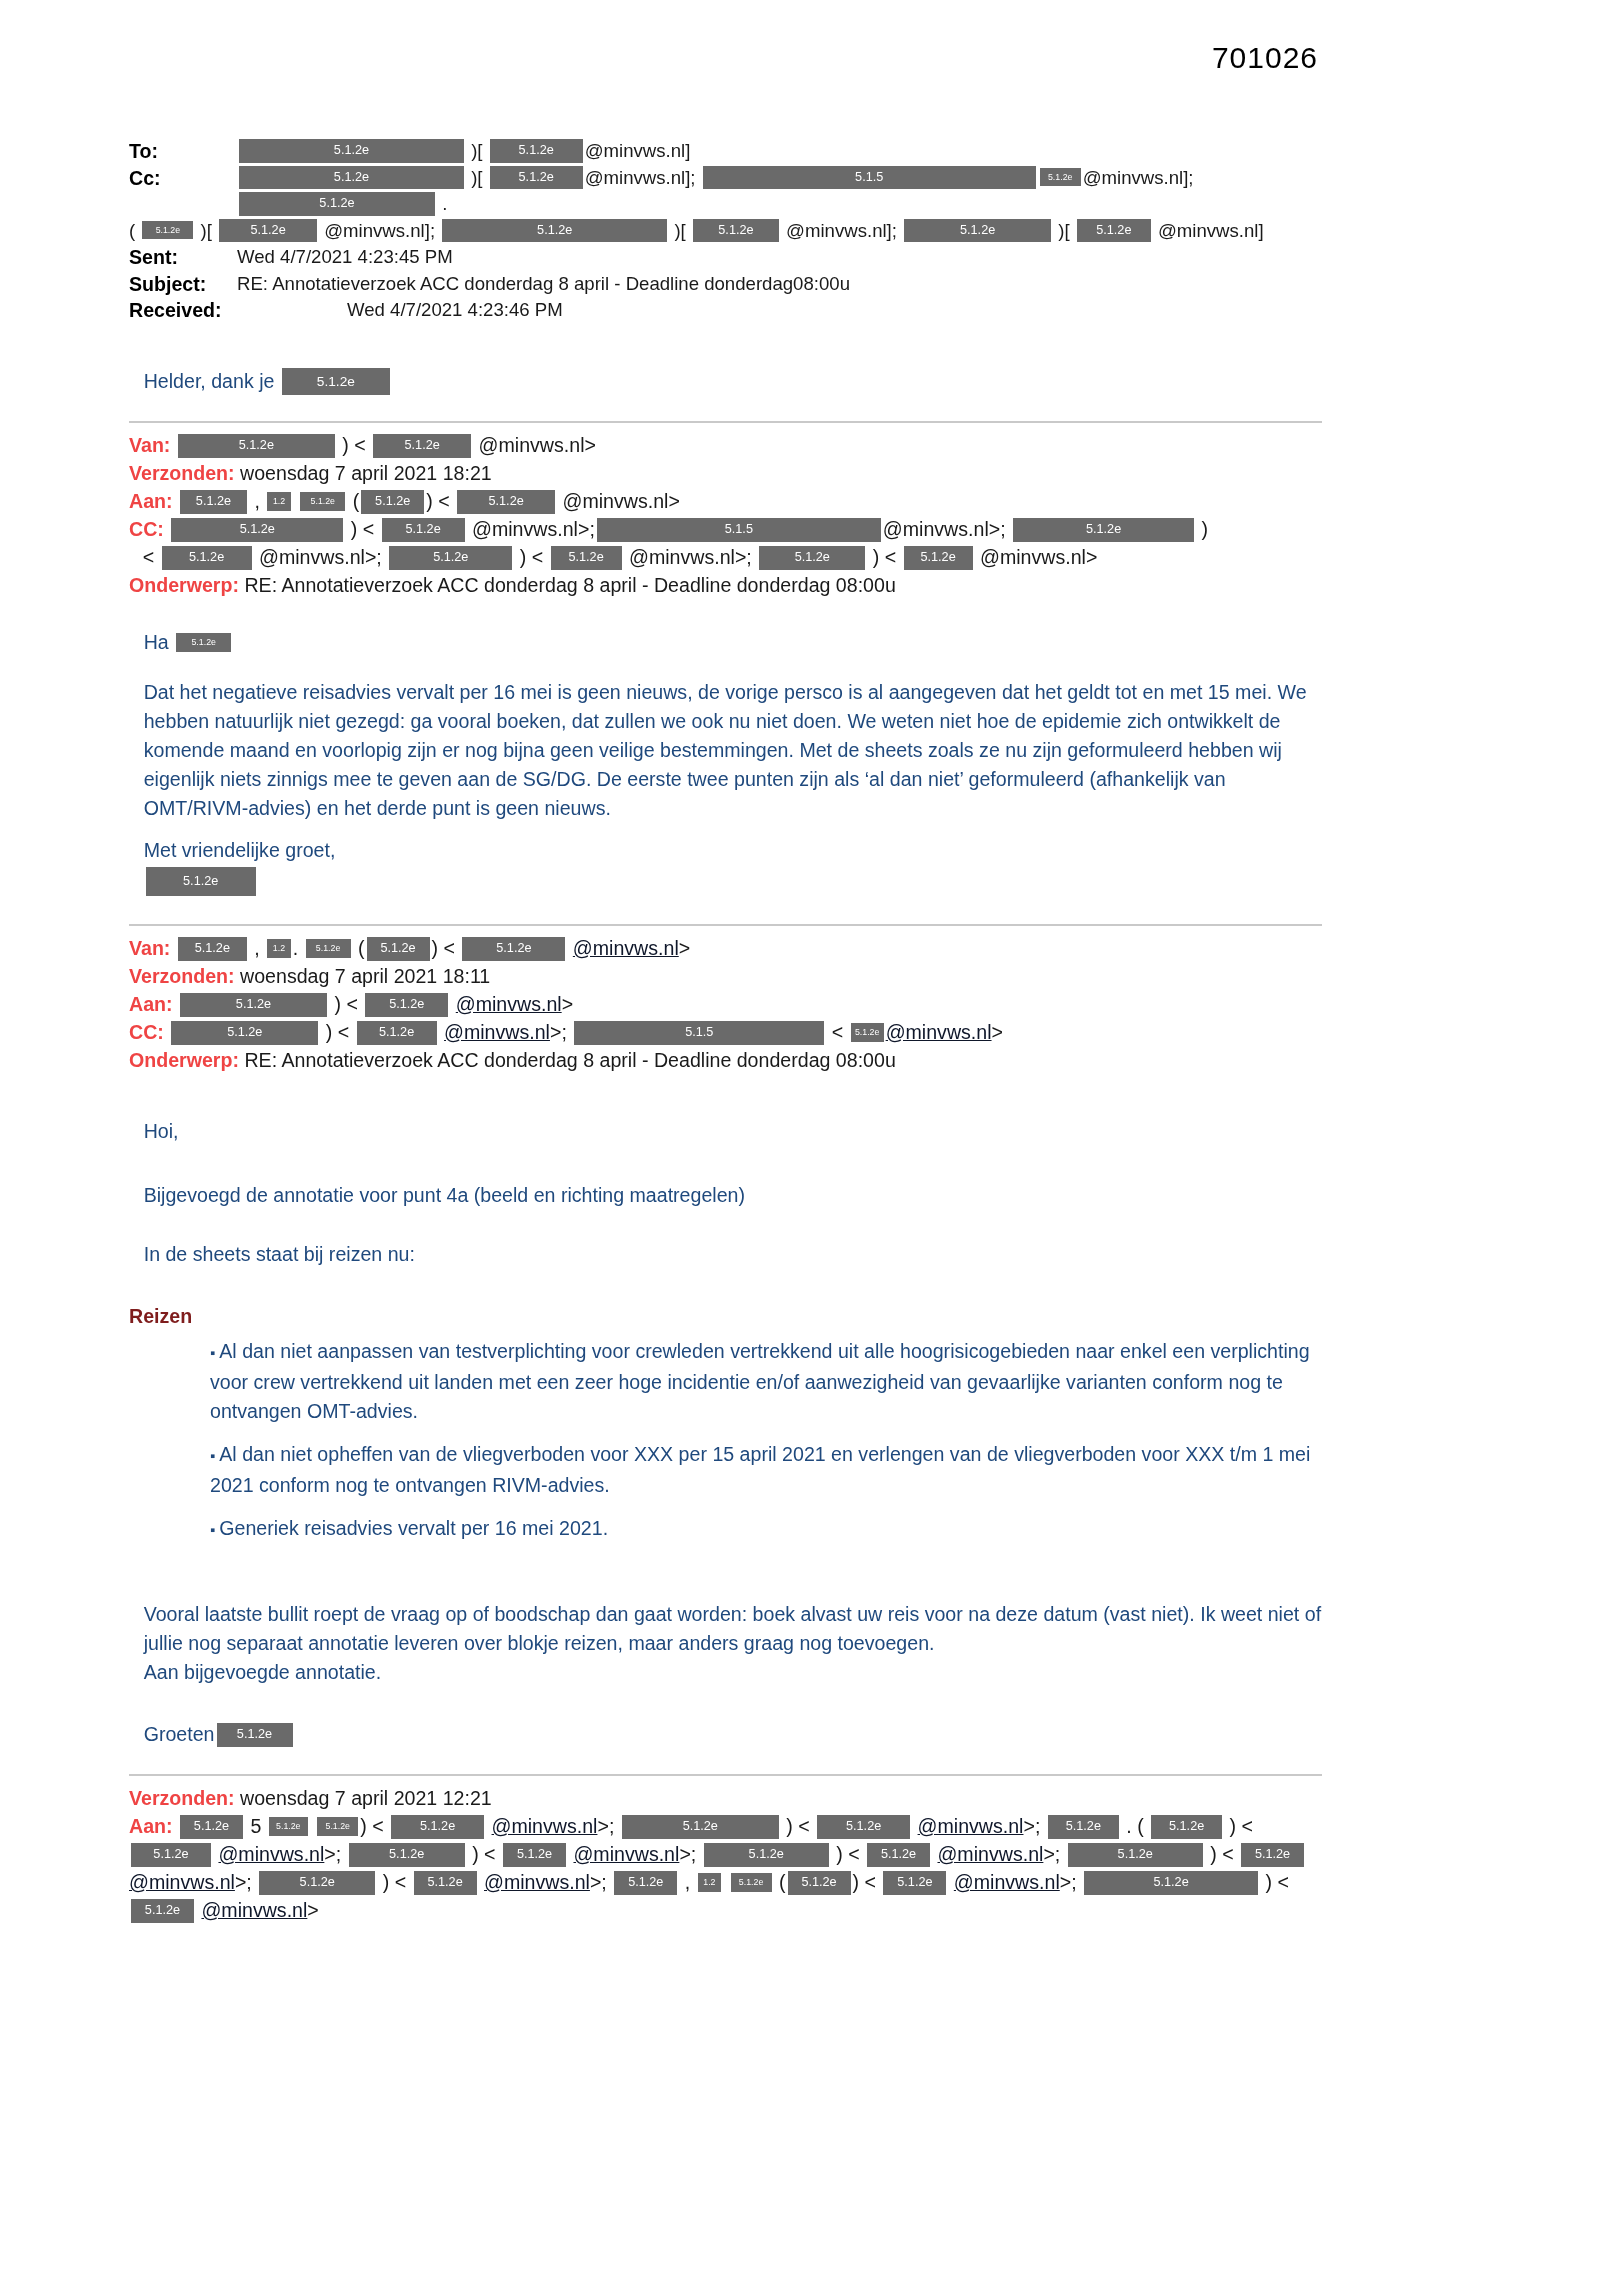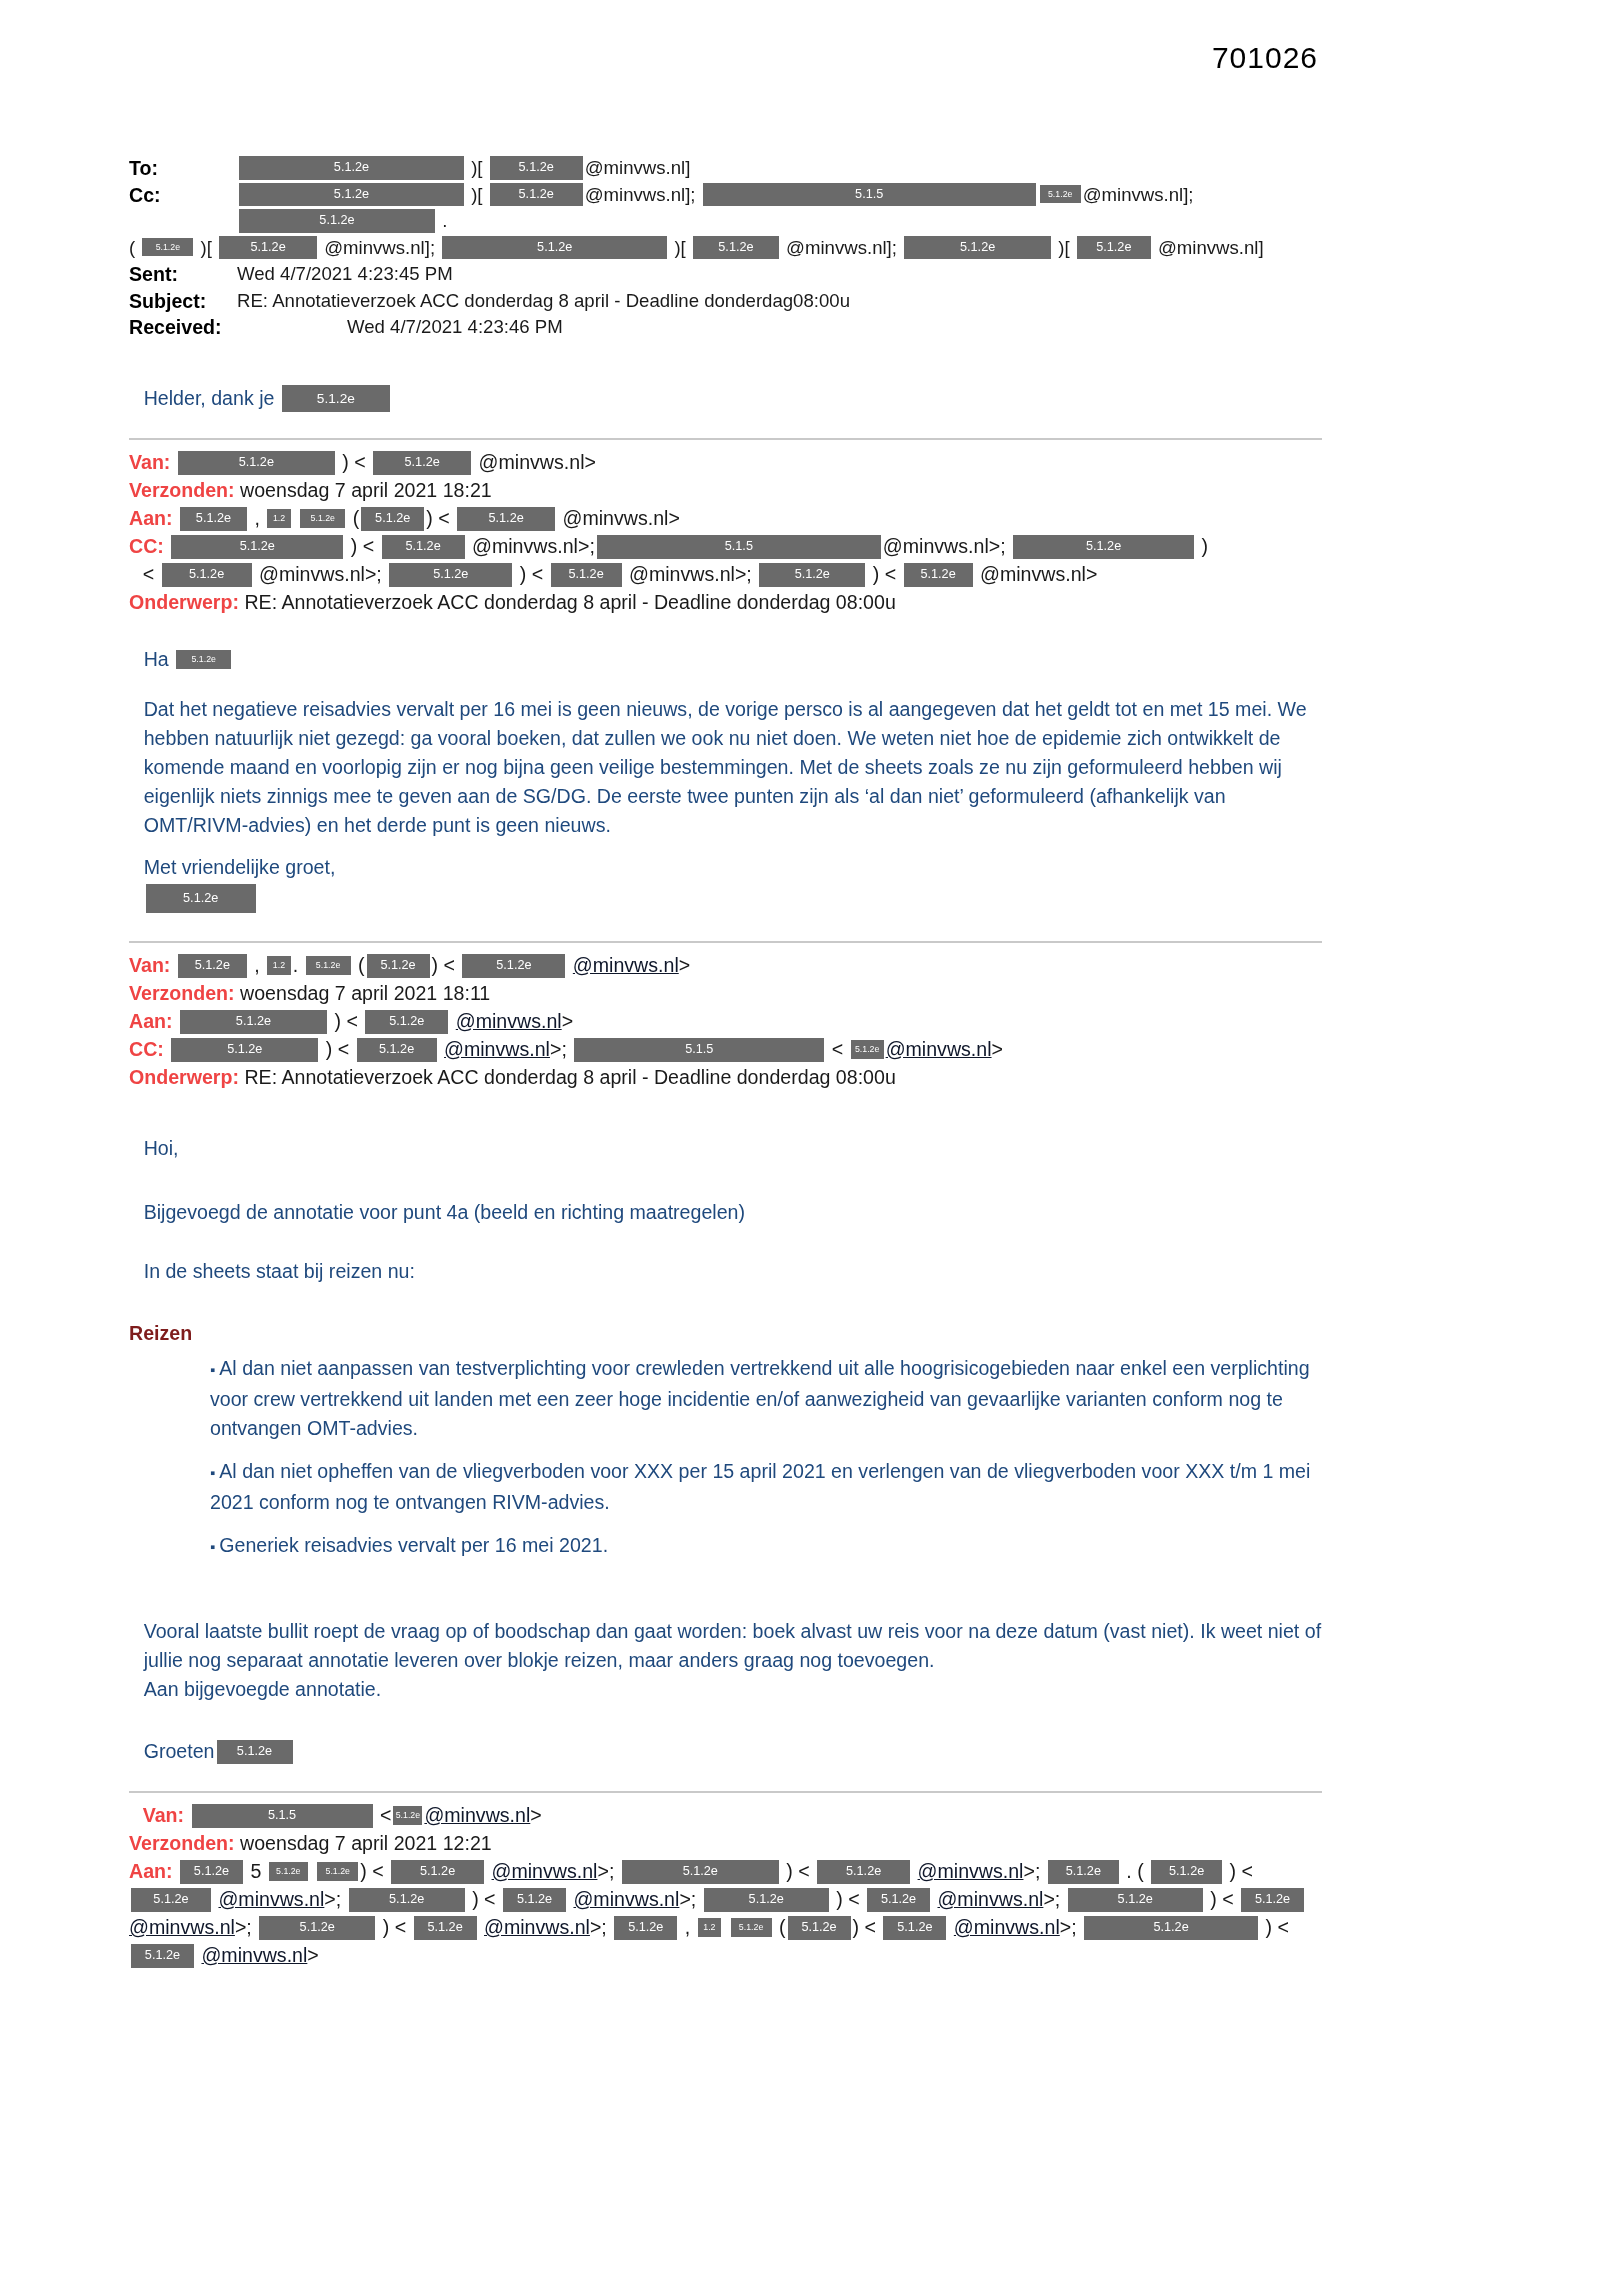--- a/index.html
+++ b/index.html
@@ -1,20 +1,20 @@
 <!DOCTYPE html>
 <html><head>
 <meta charset="utf-8">
 <style>
   html,body{margin:0;padding:0;background:#ffffff;}
   .page{
     width:1408px;height:2292px;position:relative;box-sizing:border-box;
     background:#ffffff;color:#1a1a1a;
     font-family:"Liberation Sans",sans-serif;
-    padding:69px 86px 0 129px;overflow:hidden;
+    padding:52px 86px 0 129px;overflow:hidden;
   }
   .doc-number{position:absolute;top:41px;right:90px;font-size:30px;color:#000;letter-spacing:1px;}
   
   .hdr{margin-top:86px;}
   .hdr-row{display:flex;font-size:18.6px;line-height:26.5px;min-height:26.5px;}
   .hdr-label{flex:0 0 108px;font-weight:bold;font-size:19.6px;color:#000;}
   .hdr-value{flex:1;}
   .hdr-value--indent{padding-left:110px;}
   .hdr-row--full{display:block;}
   
@@ -111,19 +111,18 @@
     <div class="bullet-item">Al dan niet opheffen van de vliegverboden voor XXX per 15 april 2021 en verlengen van de vliegverboden voor XXX t/m 1 mei 2021 conform nog te ontvangen RIVM-advies.</div>
     <div class="bullet-item">Generiek reisadvies vervalt per 16 mei 2021.</div>
   </div>
 
   <p class="body-p mt-56">Vooral laatste bullit roept de vraag op of boodschap dan gaat worden: boek alvast uw reis voor na deze datum (vast niet). Ik weet niet of jullie nog separaat annotatie leveren over blokje reizen, maar anders graag nog toevoegen.</p>
   <div class="body-p">Aan bijgevoegde annotatie.</div>
   <div class="body-p mt-34"><span>Groeten</span><span class="redact" style="width: 76px;">5.1.2e</span></div>
 
   <hr class="quote-sep mt-42">
   <div>
-    <div class="qline qline--indent"><strong>Van: </strong><span class="redact" style="width: 181px;">5.1.5</span><span> &lt;</span><span class="redact redact-sm" style="width: 29px;">5.1.2e</span><a class="email-link">@minvws.nl</a><span>&gt;</span></div>
     <div class="qline"><strong>Verzonden: </strong><span>woensdag 7 april 2021 12:21</span></div>
     <div class="qline"><strong>Aan: </strong><span class="redact" style="width: 63px;">5.1.2e</span><span> 5 </span><span class="redact redact-sm" style="width: 39px;">5.1.2e</span><span> </span><span class="redact redact-sm" style="width: 41px;">5.1.2e</span><span>) &lt; </span><span class="redact" style="width: 93px;">5.1.2e</span><span> </span><a class="email-link">@minvws.nl</a><span>&gt;; </span><span class="redact" style="width: 157px;">5.1.2e</span><span> ) &lt; </span><span class="redact" style="width: 93px;">5.1.2e</span><span> </span><a class="email-link">@minvws.nl</a><span>&gt;; </span><span class="redact" style="width: 71px;">5.1.2e</span><span> . ( </span><span class="redact" style="width: 71px;">5.1.2e</span><span> ) &lt; </span><span class="redact" style="width: 80px;">5.1.2e</span><span> </span><a class="email-link">@minvws.nl</a><span>&gt;; </span><span class="redact" style="width: 116px;">5.1.2e</span><span> ) &lt; </span><span class="redact" style="width: 63px;">5.1.2e</span><span> </span><a class="email-link">@minvws.nl</a><span>&gt;; </span><span class="redact" style="width: 125px;">5.1.2e</span><span> ) &lt; </span><span class="redact" style="width: 63px;">5.1.2e</span><span> </span><a class="email-link">@minvws.nl</a><span>&gt;; </span><span class="redact" style="width: 135px;">5.1.2e</span><span> ) &lt; </span><span class="redact" style="width: 63px;">5.1.2e</span><span> </span><a class="email-link">@minvws.nl</a><span>&gt;; </span><span class="redact" style="width: 116px;">5.1.2e</span><span> ) &lt; </span><span class="redact" style="width: 63px;">5.1.2e</span><span> </span><a class="email-link">@minvws.nl</a><span>&gt;; </span><span class="redact" style="width: 63px;">5.1.2e</span><span> , </span><span class="redact redact-sm" style="width: 23.5px;">1.2</span><span> </span><span class="redact redact-sm" style="width: 41px;">5.1.2e</span><span> (</span><span class="redact" style="width: 63px;">5.1.2e</span><span>) &lt; </span><span class="redact" style="width: 63px;">5.1.2e</span><span> </span><a class="email-link">@minvws.nl</a><span>&gt;; </span><span class="redact" style="width: 174px;">5.1.2e</span><span> ) &lt; </span><span class="redact" style="width: 63px;">5.1.2e</span><span> </span><a class="email-link">@minvws.nl</a><span>&gt;</span></div>
   </div>
 
 </div>
 
 
 </body></html>

